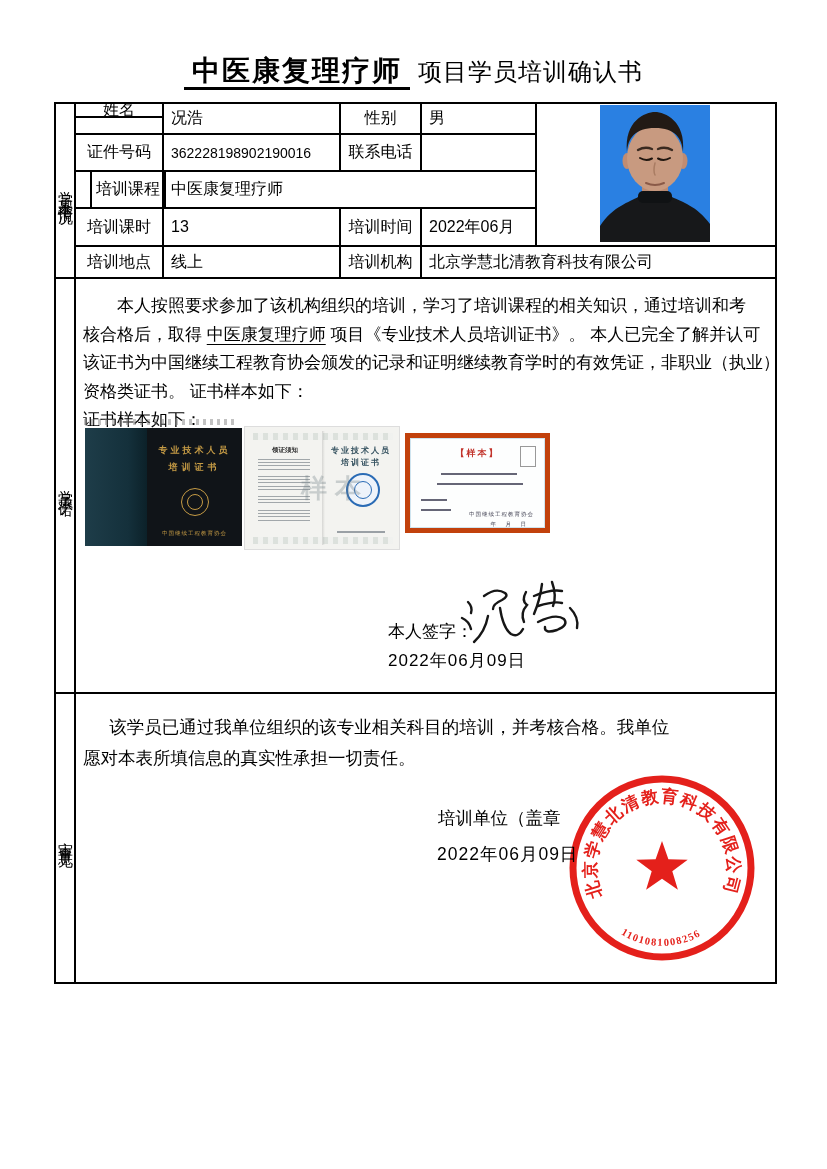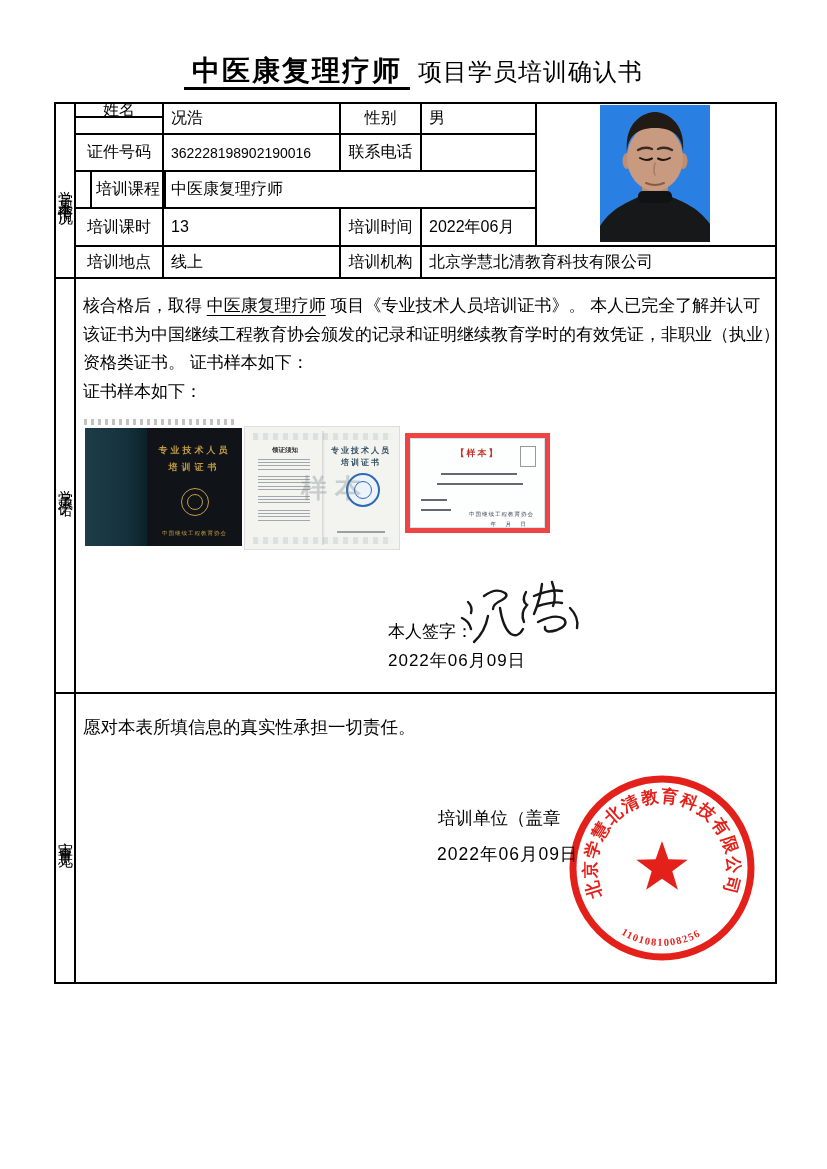--- a/index.html
+++ b/index.html
@@ -38,21 +38,21 @@
             background:repeating-linear-gradient(90deg,#c9d2cc 0 5px,#eef0ee 5px 10px);}
   .c2-fold{position:absolute;left:50%;top:4px;bottom:4px;width:3px;background:linear-gradient(90deg,rgba(0,0,0,.12),rgba(0,0,0,0));}
   .c2-notice{position:absolute;left:14px;top:19px;width:52px;text-align:center;font-size:6.5px;font-weight:bold;color:#333;}
   .bars{position:absolute;background-image:repeating-linear-gradient(180deg,#8d9499 0 1px,transparent 1px 3.2px);opacity:.8;}
   .c2-t{position:absolute;left:84px;width:64px;text-align:center;font-weight:bold;color:#33505e;font-size:8px;letter-spacing:2px;}
   .c2-seal{position:absolute;left:101px;top:46px;width:30px;height:30px;border:2px solid #2a6bb5;border-radius:50%;
            display:flex;align-items:center;justify-content:center;background:#eef3fa;}
   .c2-seal::after{content:"";width:16px;height:16px;border:1px solid #2a6bb5;border-radius:50%;}
   .c2-foot{position:absolute;left:92px;top:104px;width:48px;height:2px;background:#9aa0a5;}
   .wm{position:absolute;left:56px;top:44px;font-size:26px;letter-spacing:8px;color:rgba(110,125,130,.32);font-weight:bold;}
-  .c3{background:#ef4444;padding:5px;}
+  .c3{background:#c2410c;padding:5px;}
   .c3-in{position:relative;width:100%;height:100%;background:#fdfefe;border:1px solid #cfe4ef;box-sizing:border-box;}
   .c3-tag{position:absolute;left:0;top:8px;width:100%;text-align:center;font-size:9px;font-weight:bold;color:#c2342c;letter-spacing:2px;}
   .c3-photo{position:absolute;right:8px;top:7px;width:14px;height:19px;border:1px solid #999;}
   .dln{position:absolute;height:2px;background:#667;}
   .c3-org{position:absolute;right:10px;top:72px;font-size:5.5px;color:#445;letter-spacing:1px;}
   .c3-date{position:absolute;right:16px;top:82px;font-size:5.5px;color:#445;letter-spacing:2px;}
   
   .sig-label{position:absolute;left:388px;top:620px;font-size:17px;}
   .sig-date{position:absolute;left:388px;top:649px;font-size:17px;letter-spacing:1px;}
   .review-para{position:absolute;left:83px;top:712px;font-size:17.5px;line-height:31px;white-space:nowrap;}
@@ -109,20 +109,21 @@
     <path d="M40,53 q6,3.5 12,0.5" stroke="#20160f" stroke-width="2" fill="none" stroke-linecap="round"></path>
     <path d="M58,53.5 q6,3 12,-0.5" stroke="#20160f" stroke-width="2" fill="none" stroke-linecap="round"></path>
     <path d="M55,58 q-2,8 0,12" stroke="#a97c62" stroke-width="1.5" fill="none" stroke-linecap="round"></path>
     <path d="M46,78 q9,4 18,0" stroke="#8a5a48" stroke-width="2" fill="none" stroke-linecap="round"></path>
   </svg>
 
   <div class="cell vlab" style="left:54px;top:277px;width:22px;height:417px;">学员承诺</div>
   <div class="cell" style="left:74px;top:277px;width:703px;height:417px;"></div>
 
   <div class="para">
+    <div class="ind">本人按照要求参加了该机构组织的培训，学习了培训课程的相关知识，通过培训和考</div>
     <div><span>核合格后，取得 </span><span class="ucourse">中医康复理疗师</span><span> 项目《专业技术人员培训证书》。 本人已完全了解并认可</span></div>
     <div>该证书为中国继续工程教育协会颁发的记录和证明继续教育学时的有效凭证，非职业（执业）</div>
     <div>资格类证书。 证书样本如下：</div>
     <div>证书样本如下：</div>
   </div>
   <div class="frag"></div>
 
   <div class="cert" style="left:85px;top:428px;width:157px;height:118px;">
     <div class="c1-left"></div>
     <div class="c1-right">
@@ -177,20 +178,21 @@
     <path d="M100,10 q5,14 1,24"></path>
     <path d="M86,50 q18,-9 26,-3 q5,6 -7,11 q-13,4 -12,-3"></path>
     <path d="M118,36 q9,9 7,20"></path>
   </svg>
   <div class="sig-date">2022年06月09日</div>
 
   <div class="cell vlab" style="left:54px;top:692px;width:22px;height:292px;">审查意见</div>
   <div class="cell" style="left:74px;top:692px;width:703px;height:292px;"></div>
 
   <div class="review-para">
+    <div class="ind">该学员已通过我单位组织的该专业相关科目的培训，并考核合格。我单位</div>
     <div>愿对本表所填信息的真实性承担一切责任。</div>
   </div>
   <div class="unit-label">培训单位（盖章</div>
   <div class="unit-date">2022年06月09日</div>
 
   <svg class="stamp" viewBox="0 0 200 200">
     <circle cx="100" cy="100" r="89" fill="none" stroke="#e3140e" stroke-width="7"></circle>
     <path id="arcTop" d="M 40.2 127.9 A 66 66 0 1 1 159.8 127.9" fill="none"></path>
     <text font-size="17" font-weight="bold" fill="#e3140e" letter-spacing="2" font-family="Liberation Serif, DejaVu Serif, serif">
       <textPath href="#arcTop" textLength="262">北京学慧北清教育科技有限公司</textPath>

